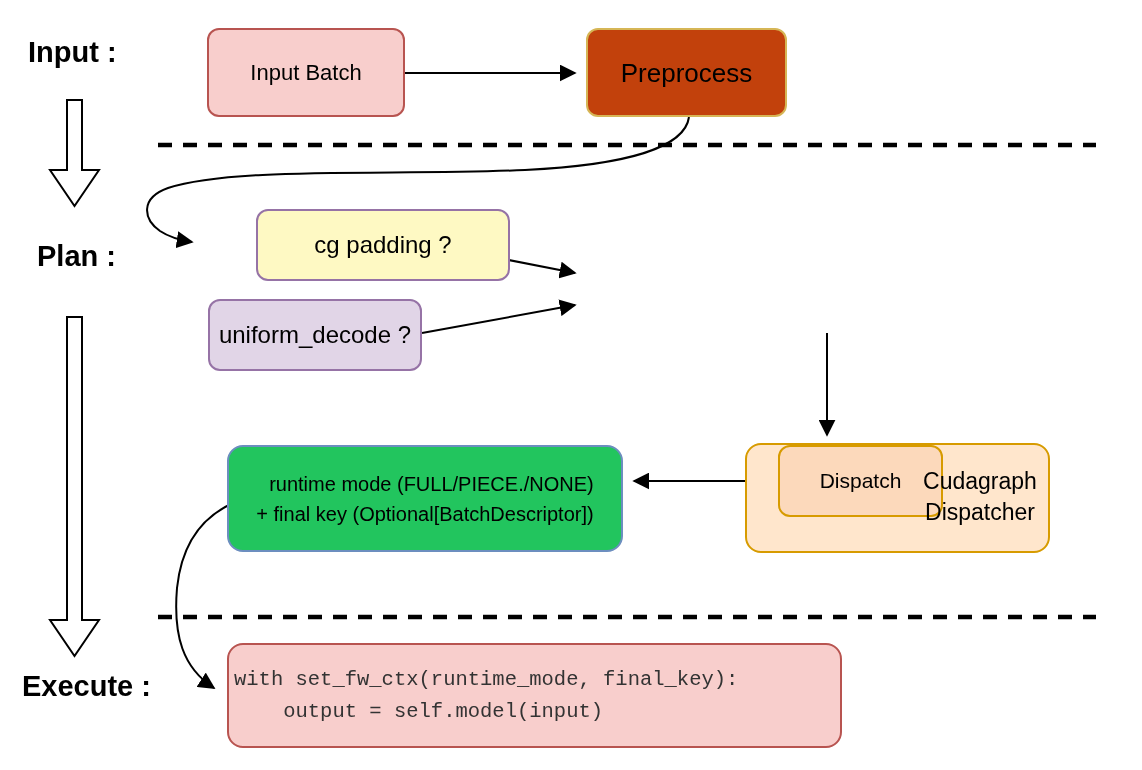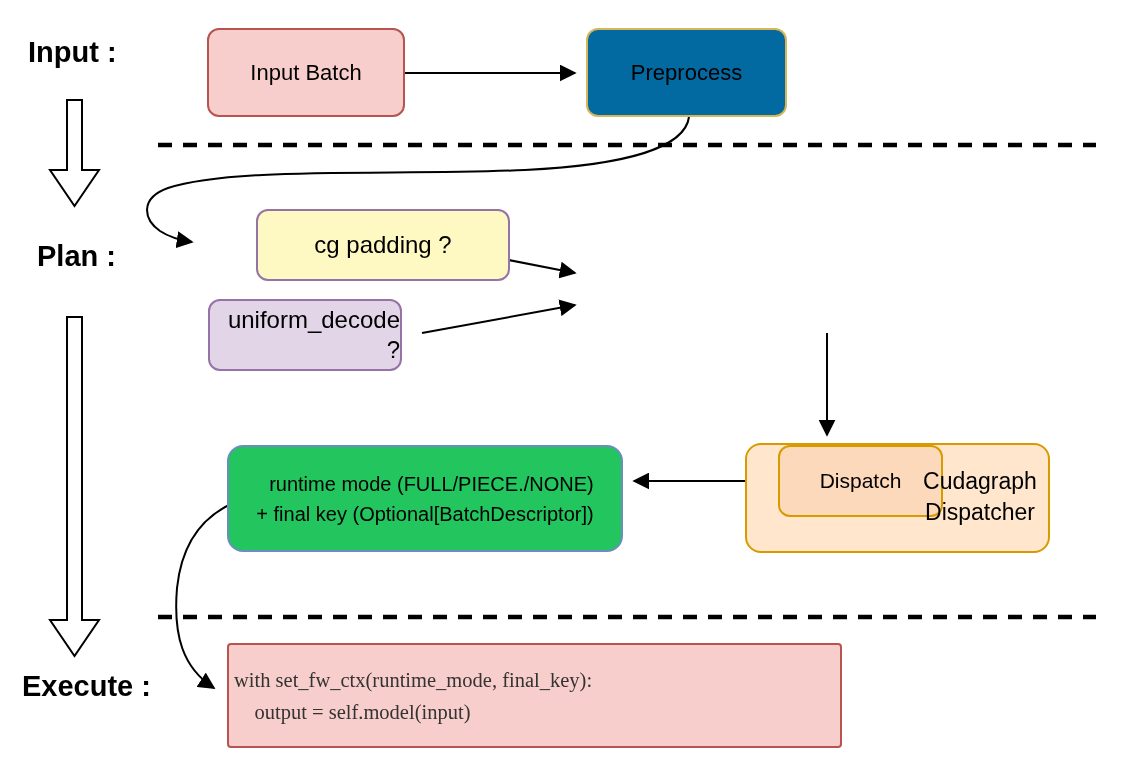--- a/index.html
+++ b/index.html
@@ -35,41 +35,41 @@
     text-align: right;
     color: #000000;
     border: 2px solid;
     border-radius: 12px;
     white-space: pre-line;
     line-height: 30px;
   }
   #node-input-batch   { left:207px; top:28px;  width:198px; height:89px;
                         background:#f8cecc; border-color:#b85450; font-size:22px; }
   #node-preprocess    { left:586px; top:28px;  width:201px; height:89px;
-                        background:#0369a1; border-color:#d6b656; font-size:22px; }
+                        background:#c2410c; border-color:#d6b656; font-size:26px; }
   #node-cg-padding    { left:208px; top:209px; width:254px; height:72px;
                         background:#fef9c3; border-color:#9673a6; font-size:24px;margin-left:48px; }
-  #node-uniform-decode{ left:208px; top:299px; width:194px; height:72px;
+  #node-uniform-decode{ left:208px; top:299px; width:214px; height:72px;
                         background:#e1d5e7; border-color:#9673a6; font-size:24px; }
   #node-init-key      { left:586px; top:223px; width:509px; height:110px;
                         background:#d5e8d4; border-color:#82b366; font-size:21px;
                         border-radius:16px; }
   #node-cudagraph     { left:745px; top:443px; width:305px; height:110px;
                         background:#ffe6cc; border-color:#d79b00; border-radius:16px; }
   #node-dispatch      { left:745px; top:445px; width:165px; height:72px;
                         background:#fcd9bb; border-color:#d79b00; font-size:21px;margin-left:33px; }
   #cudagraph-label    { position:absolute; z-index:3; left:908px; top:466px; width:144px;
                         text-align:center; font-size:23px; line-height:31px;
                         color:#000; white-space:pre-line; }
   #node-runtime       { left:227px; top:445px; width:396px; height:107px;
                         background:#22c55e; border-color:#6c8ebf; font-size:20px;
                         border-radius:16px; }
   #node-execute-code  { left:227px; top:643px; width:615px; height:105px;
-                        background:#f8cecc; border-color:#b85450; border-radius:4px;
-                        font-family:Liberation Serif, serif; font-size:20.5px;
+                        background:#f8cecc; border-color:#b85450; border-radius:16px;
+                        font-family:Liberation Mono, monospace; font-size:20.5px;
                         color:#333333; white-space:pre; text-align:left;
                         justify-content:flex-start; padding-left:5px; line-height:32px; }
   #label-input   { left:28px; top:36px;  }
   #label-plan    { left:37px; top:240px; }
   #label-execute { left:22px; top:670px; }
   .wire   { fill:none; stroke:#000000; stroke-width:2; }
   .dash   { stroke:#000000; stroke-width:4.5; stroke-dasharray:14 11; }
   .hollow { fill:#ffffff; stroke:#000000; stroke-width:2; stroke-linejoin:miter; }
 </style>
 </head>

